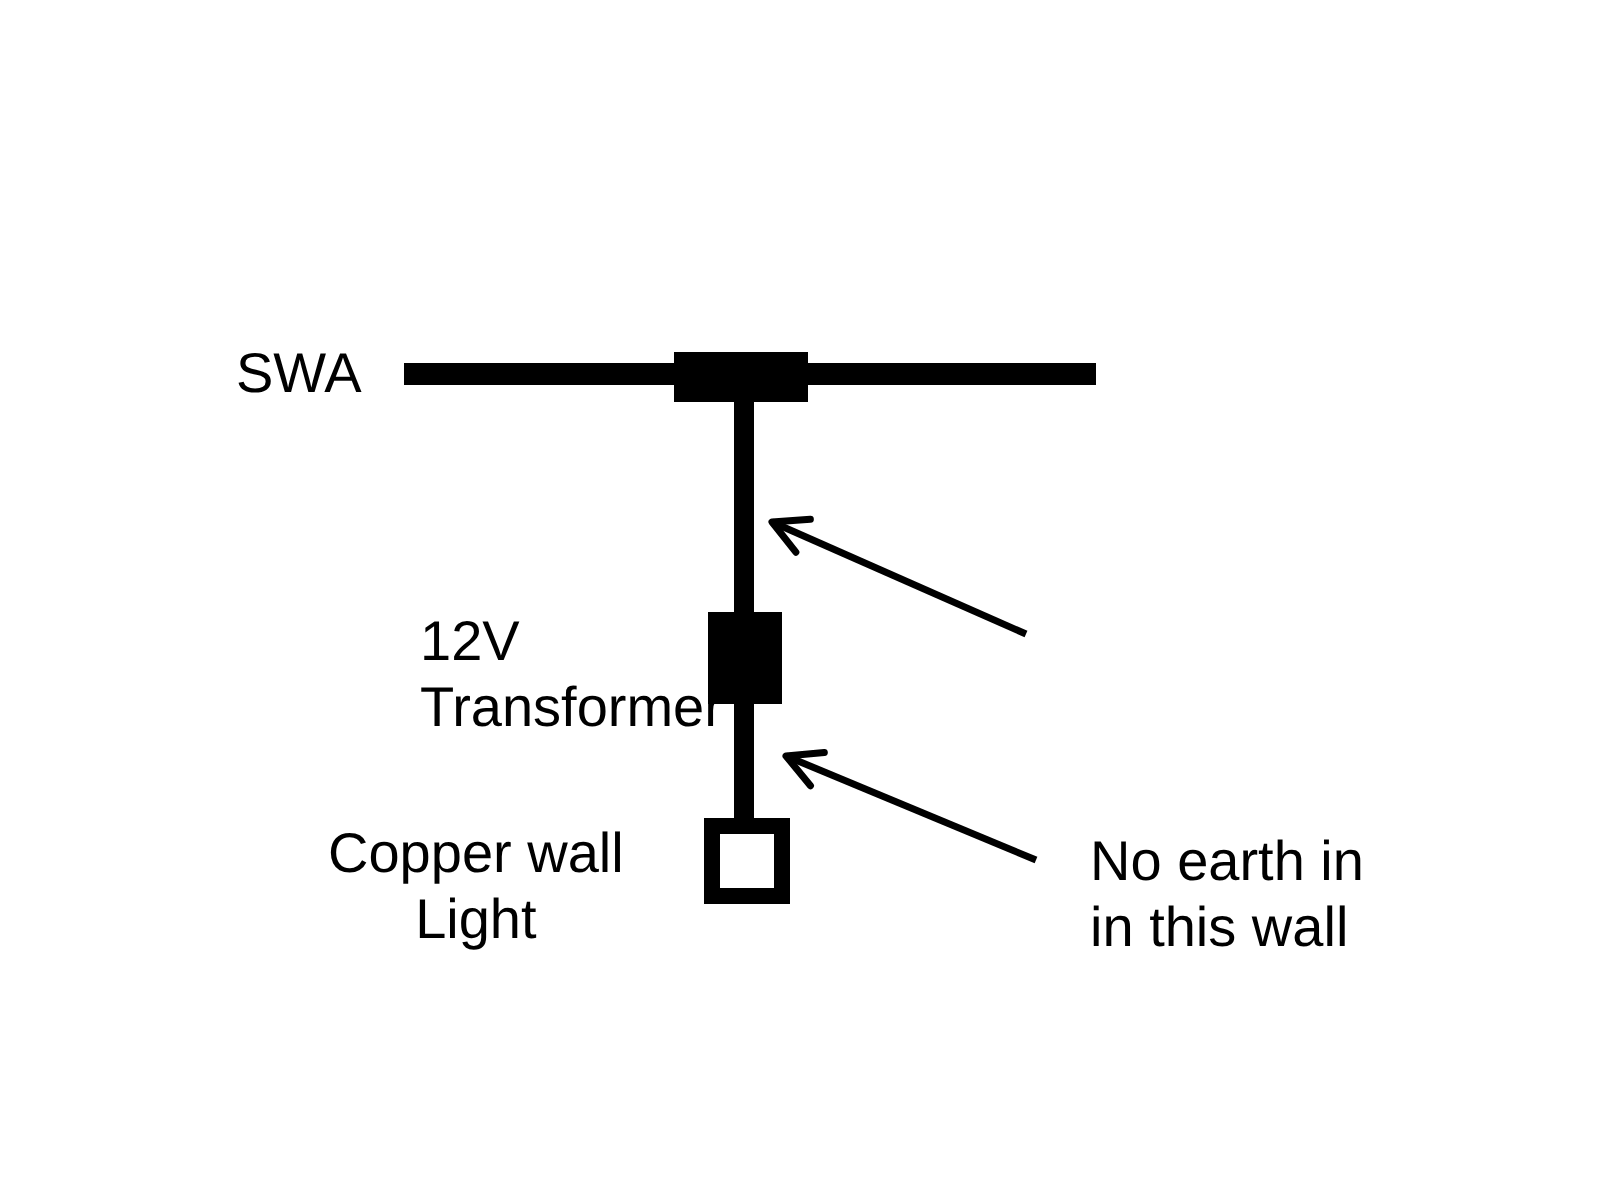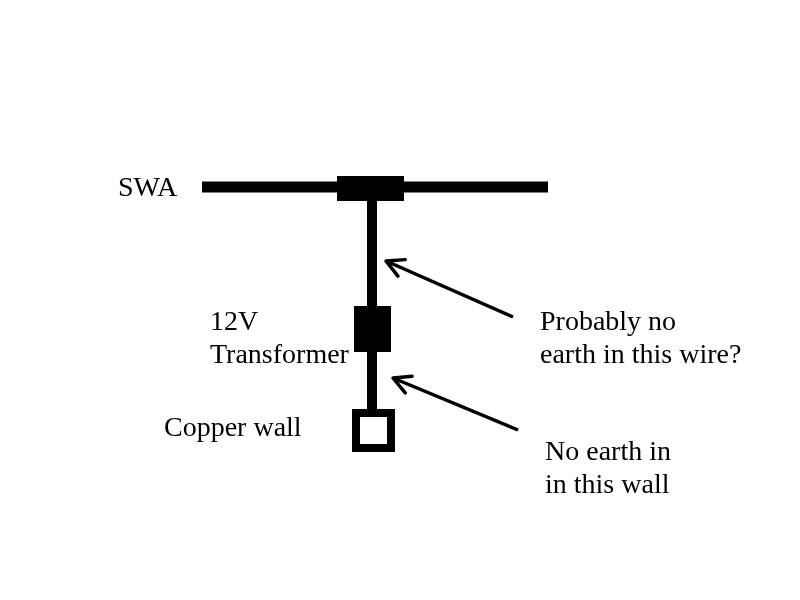--- a/index.html
+++ b/index.html
@@ -6,21 +6,21 @@
     margin: 0;
     padding: 0;
     background: #ffffff;
   }
   .stage {
     position: relative;
     width: 800px;
     height: 540px;
     background: #ffffff;
     overflow: hidden;
-    font-family: Liberation Serif, serif;
+    font-family: Liberation Sans, sans-serif;
     color: #000000;
   }
   .diagram-svg {
     position: absolute;
     left: 0;
     top: 0;
   }
   .label {
     position: absolute;
     font-size: 28px;
@@ -60,25 +60,22 @@
     <span>SWA</span>
   </div>
 
   <div class="label" style="left:178px; top:304px;margin-left:32px;">
     <span>12V</span>
     <span>Transformer</span>
   </div>
 
   <div class="label" style="left:164px; top:410px;text-align:center;">
     <span>Copper wall</span>
+    <span>Light</span>
   </div>
 
-  <div class="label" style="left:540px; top:304px;">
-    <span>Probably no</span>
-    <span>earth in this wire?</span>
-  </div>
 
-  <div class="label" style="left:545px; top:434px;">
+  <div class="label" style="left:545px; top:414px;">
     <span>No earth in</span>
     <span>in this wall</span>
   </div>
 
 </div>
 
 </body></html>

